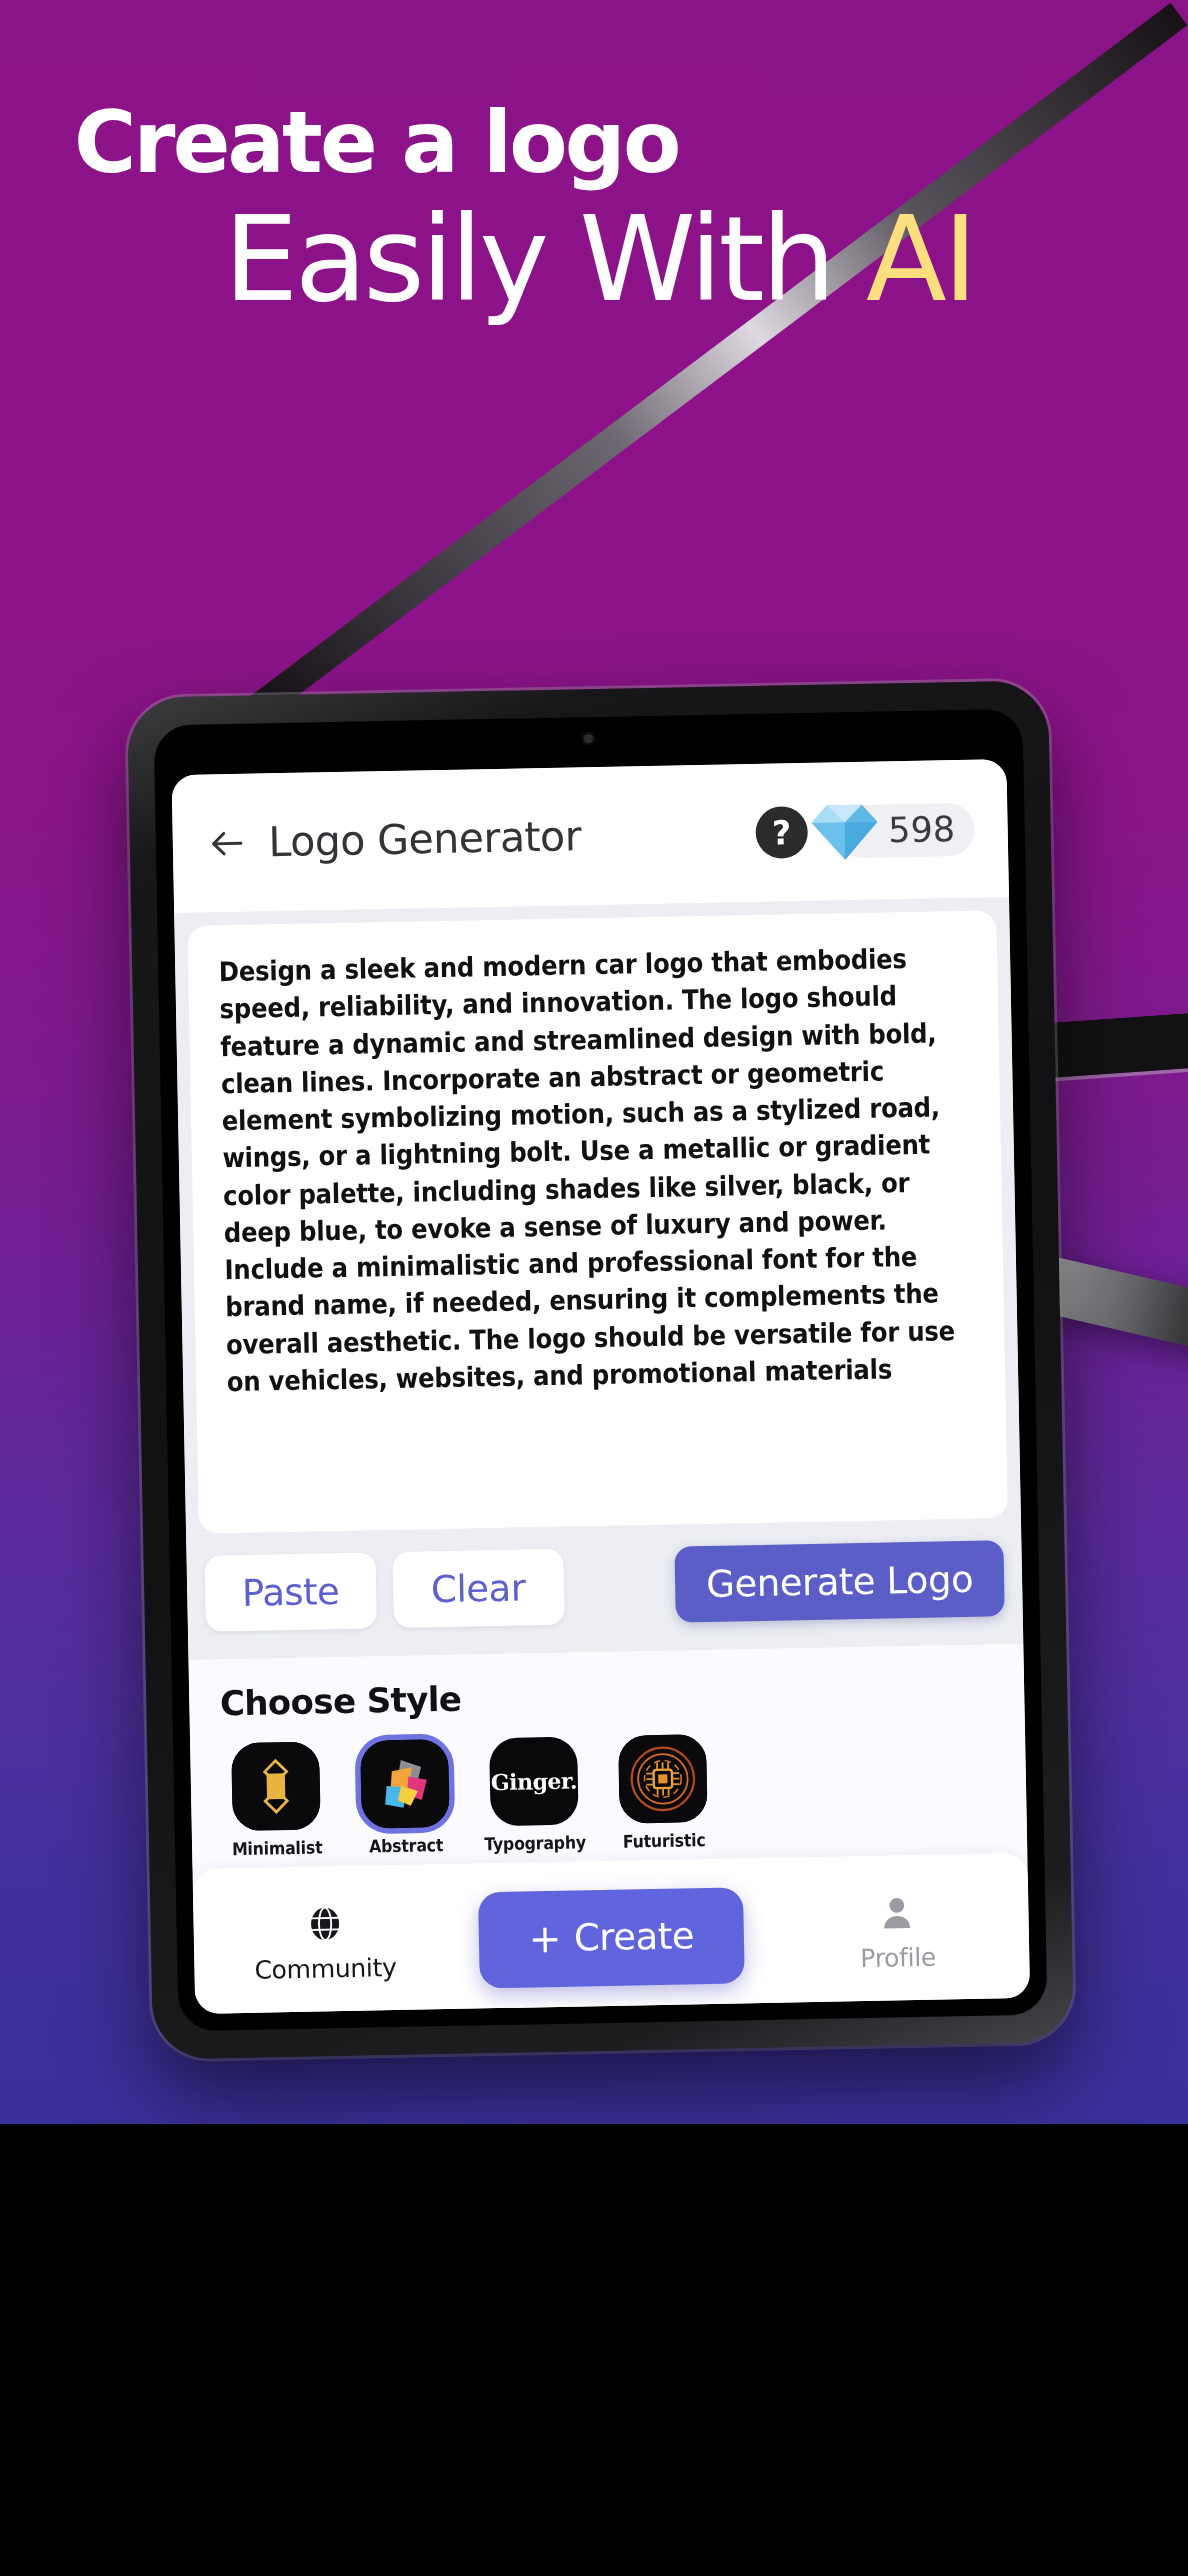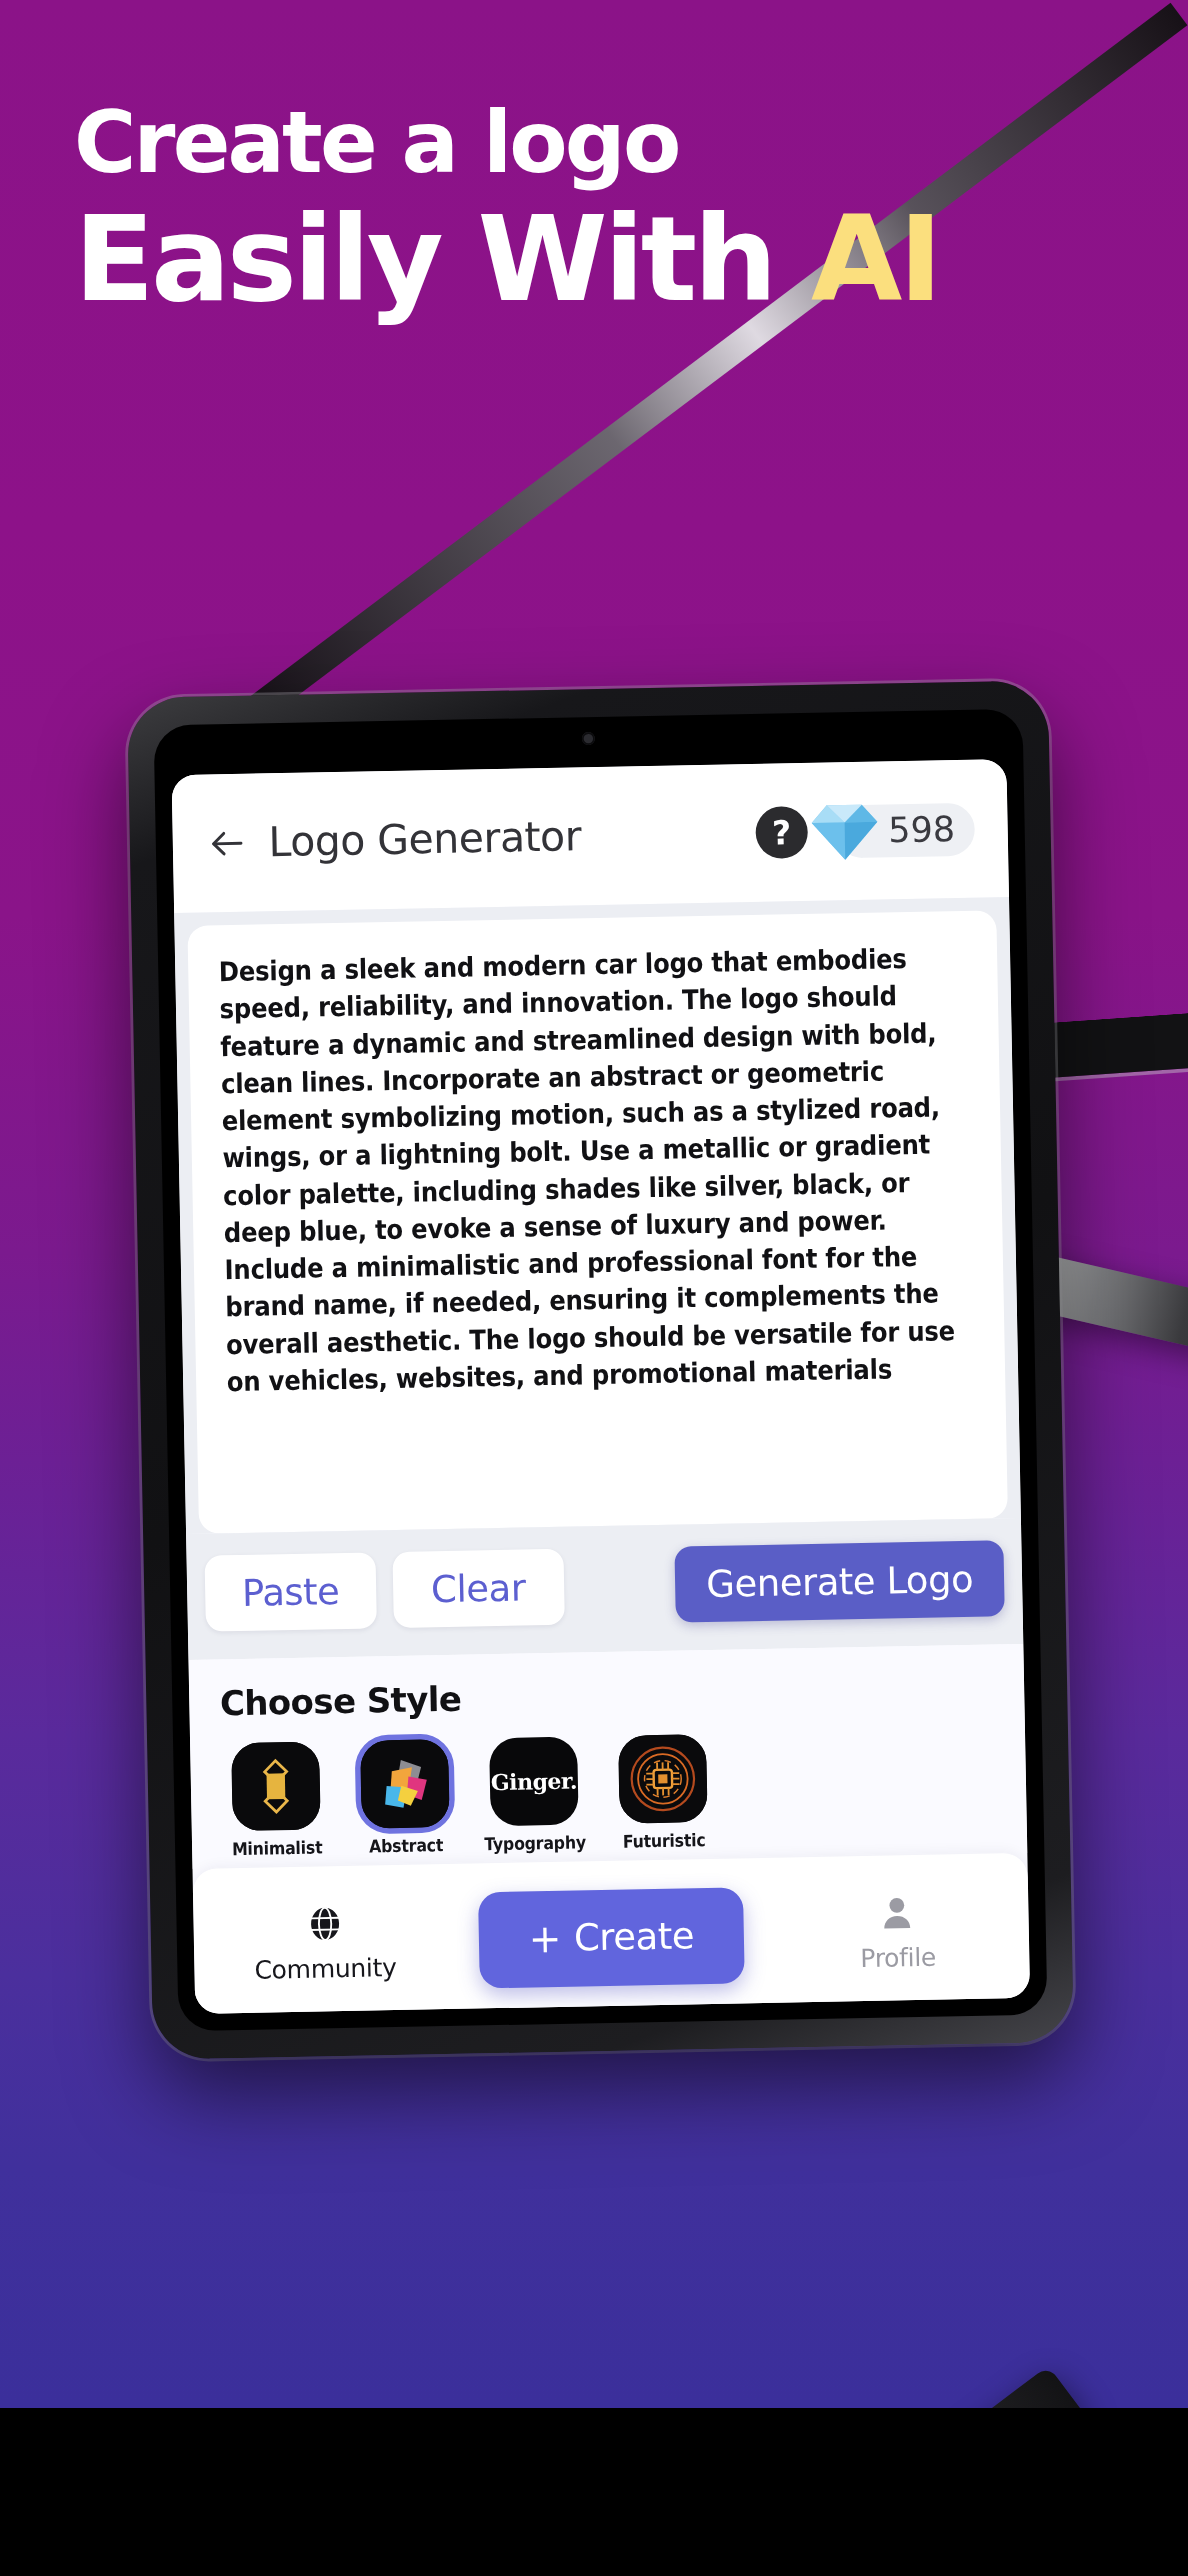--- a/index.html
+++ b/index.html
@@ -8,21 +8,21 @@
   body {
     font-family:"Liberation Sans", sans-serif;
     background:#000;
     overflow:hidden;
     position:relative;
   }
 
   
   #stage {
     position:absolute; inset:0;
-    width:1188px; height:2408px;
+    width:1188px; height:2124px;
     overflow:hidden;
     background:linear-gradient(180deg,
         #8b1388 0%,
         #8d1289 22%,
         #8a1489 38%,
         #7b1a8e 52%,
         #6a2196 62%,
         #5a2a9c 72%,
         #4b2f9d 82%,
         #40309c 90%,
@@ -78,27 +78,28 @@
     font-family:"DejaVu Sans", sans-serif;
     font-weight:700;
     font-size:85px;
     letter-spacing:-2.8px;
     color:#ffffff;
     line-height:1;
     white-space:nowrap;
   }
   .h-line2 {
     font-family:"DejaVu Sans", sans-serif;
-    font-weight:700;
+    font-weight:400;
     font-size:118px;
     letter-spacing:-3.7px;
     color:#ffffff;
     line-height:1.05;
     margin-top:13px;
     white-space:nowrap;
+    text-align:center;
   }
   .h-accent { color:#fbdf7e; }
 
   
   #device {
     position:absolute;
     left:140px; top:689px;
     width:921px; height:1362px;
     transform:rotate(-1.1deg);
     z-index:10;

